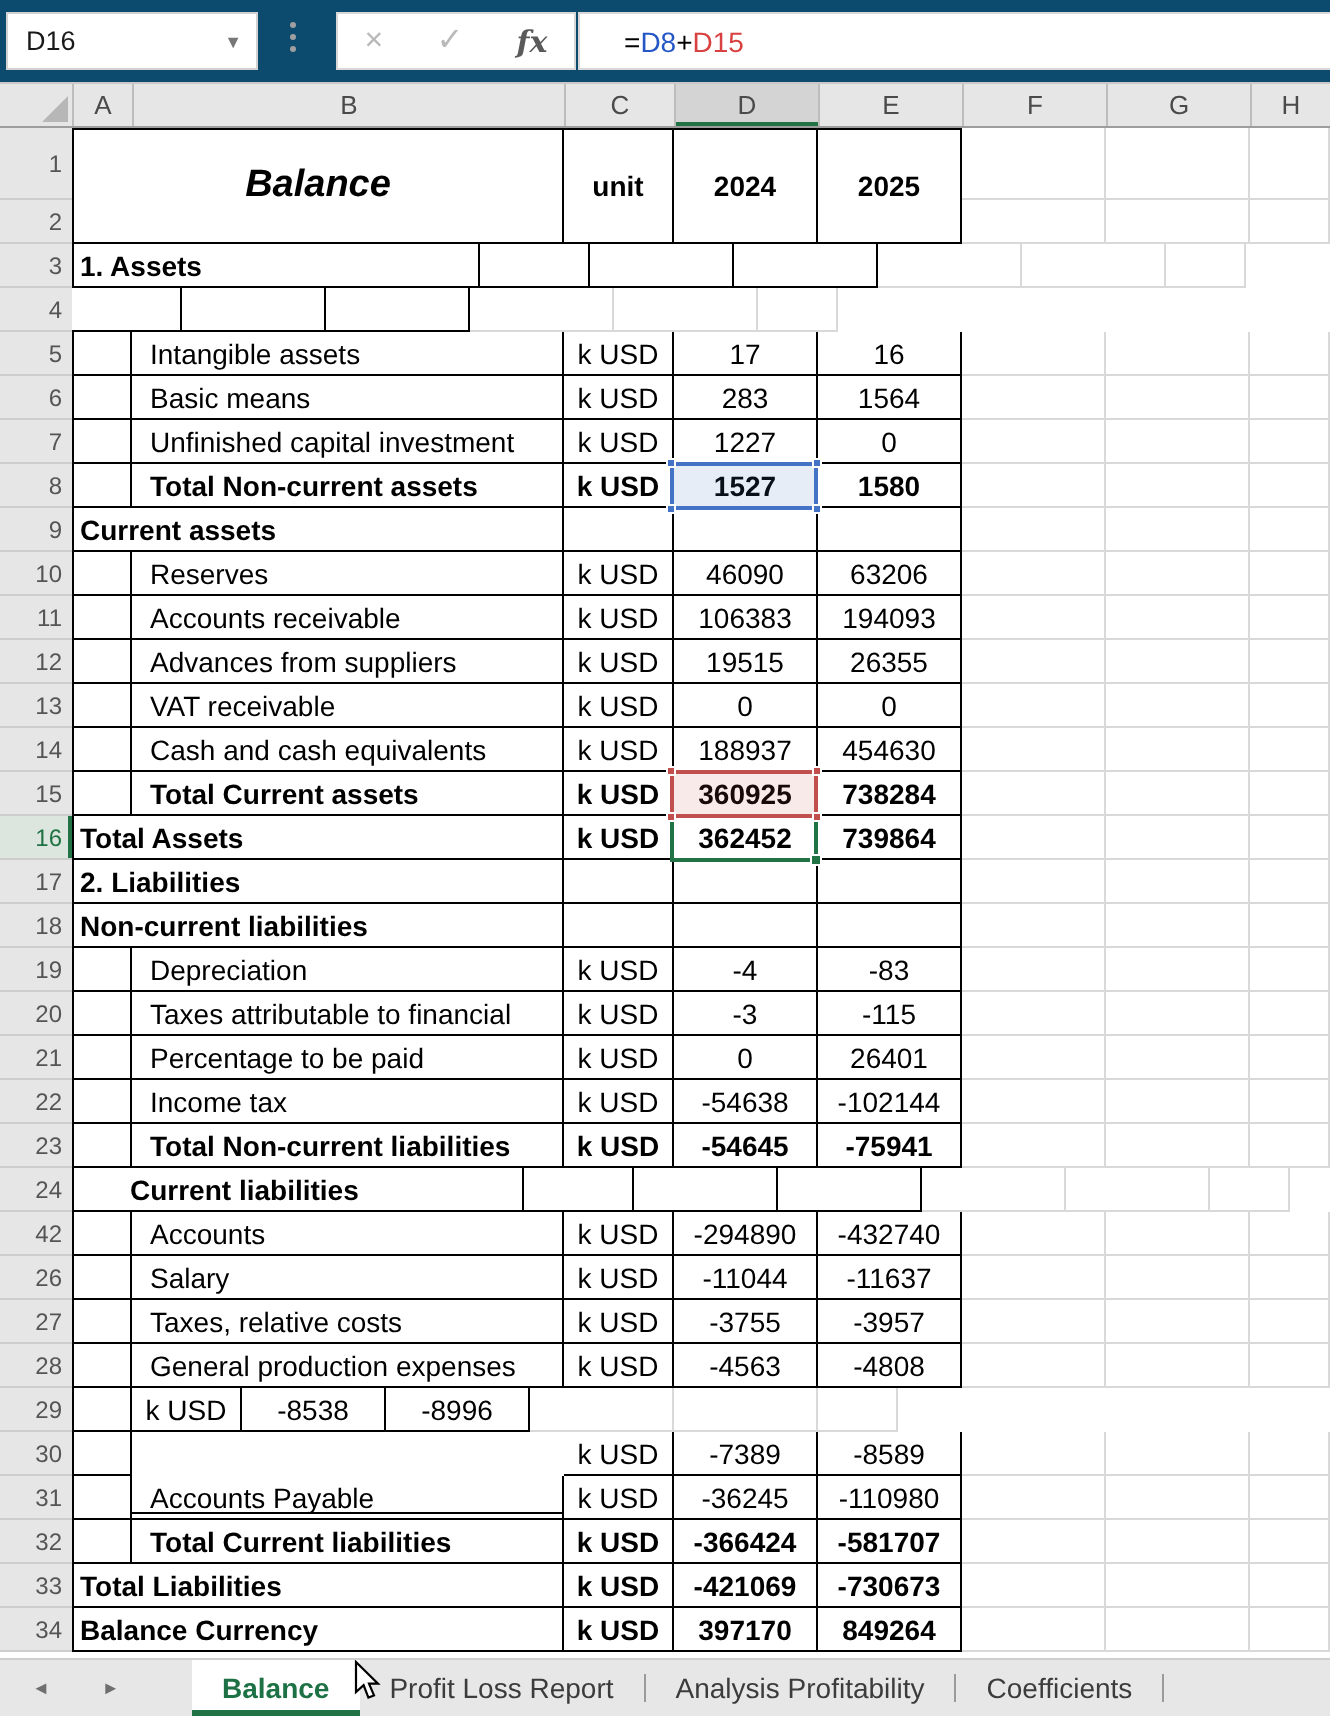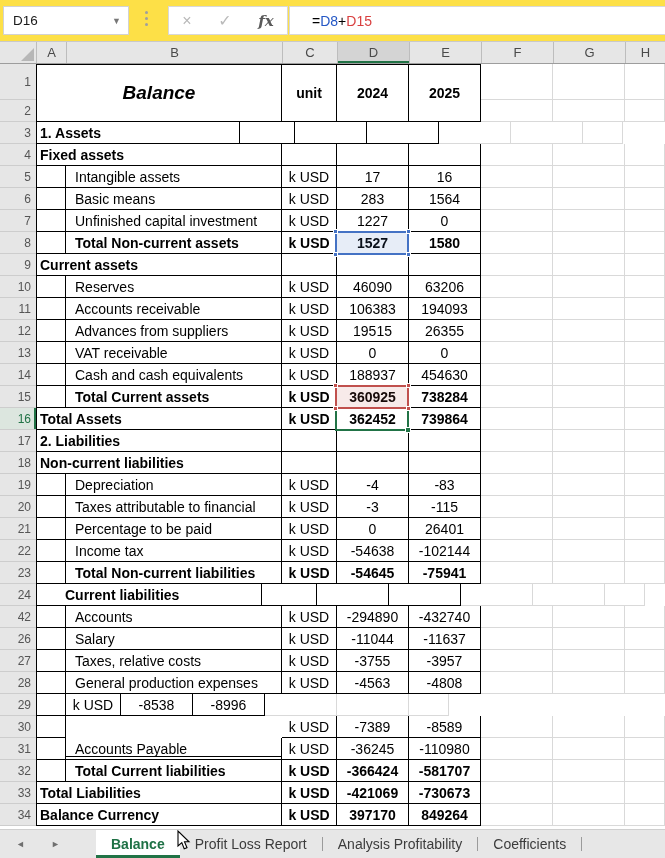--- a/index.html
+++ b/index.html
@@ -1,21 +1,21 @@
 <!DOCTYPE html>
 <html><head>
 <meta charset="utf-8">
 <style>
   * { margin:0; padding:0; box-sizing:border-box; }
   html,body { width:665px; height:858px; }
   body { font-family:"Liberation Sans", sans-serif; background:#fff; }
   #app { position:relative; width:665px; height:858px; background:#fff; overflow:hidden; }
 
   
-  .fbar { position:relative; height:42px; background:#fde047; border-bottom:1px solid #c9c9c9; }
+  .fbar { position:relative; height:42px; background:#0c4a6e; border-bottom:1px solid #c9c9c9; }
   .namebox { position:absolute; left:3px; top:6px; width:126px; height:29px; background:#fff;
              border:1px solid #d2d2d2; display:flex; align-items:center; padding-left:9px;
              font-size:13.5px; color:#1a1a1a; }
   .nb-arrow { margin-left:auto; padding-right:7px; color:#777; font-size:9px; }
   .dots { position:absolute; left:145px; top:11px; display:flex; flex-direction:column; gap:3px; }
   .dots i { width:3px; height:3px; background:#9f9f9f; border-radius:50%; }
   .fbtns { position:absolute; left:168px; top:6px; width:120px; height:29px; background:#fff;
            border:1px solid #d8d8d8; display:flex; align-items:center; justify-content:space-around; }
   .fcancel,.fenter { color:#b9b9b9; font-size:16px; line-height:1; }
   .fx { font-family:"DejaVu Serif", serif; font-style:italic; color:#5a5a5a; font-size:15px; font-weight:700; }
@@ -155,21 +155,20 @@
         <div class="c first sec" style="width: 204px;">1. Assets</div>
         <div class="c ctr" style="width: 55px;"></div>
         <div class="c ctr" style="width: 72px;"></div>
         <div class="c ctr" style="width: 72px;"></div>
         <div class="g" style="width: 72px;"></div>
         <div class="g" style="width: 72px;"></div>
         <div class="g" style="width: 40px;"></div>
       </div>
       <div class="gridrow">
         <div class="rowhdr">4</div>
-        <div class="c first sec" style="width: 246px;">Fixed assets</div>
         <div class="c ctr" style="width: 55px;"></div>
         <div class="c ctr" style="width: 72px;"></div>
         <div class="c ctr" style="width: 72px;"></div>
         <div class="g" style="width: 72px;"></div>
         <div class="g" style="width: 72px;"></div>
         <div class="g" style="width: 40px;"></div>
       </div>
       <div class="gridrow">
         <div class="rowhdr">5</div>
         <div class="c first" style="width: 30px;"></div>

